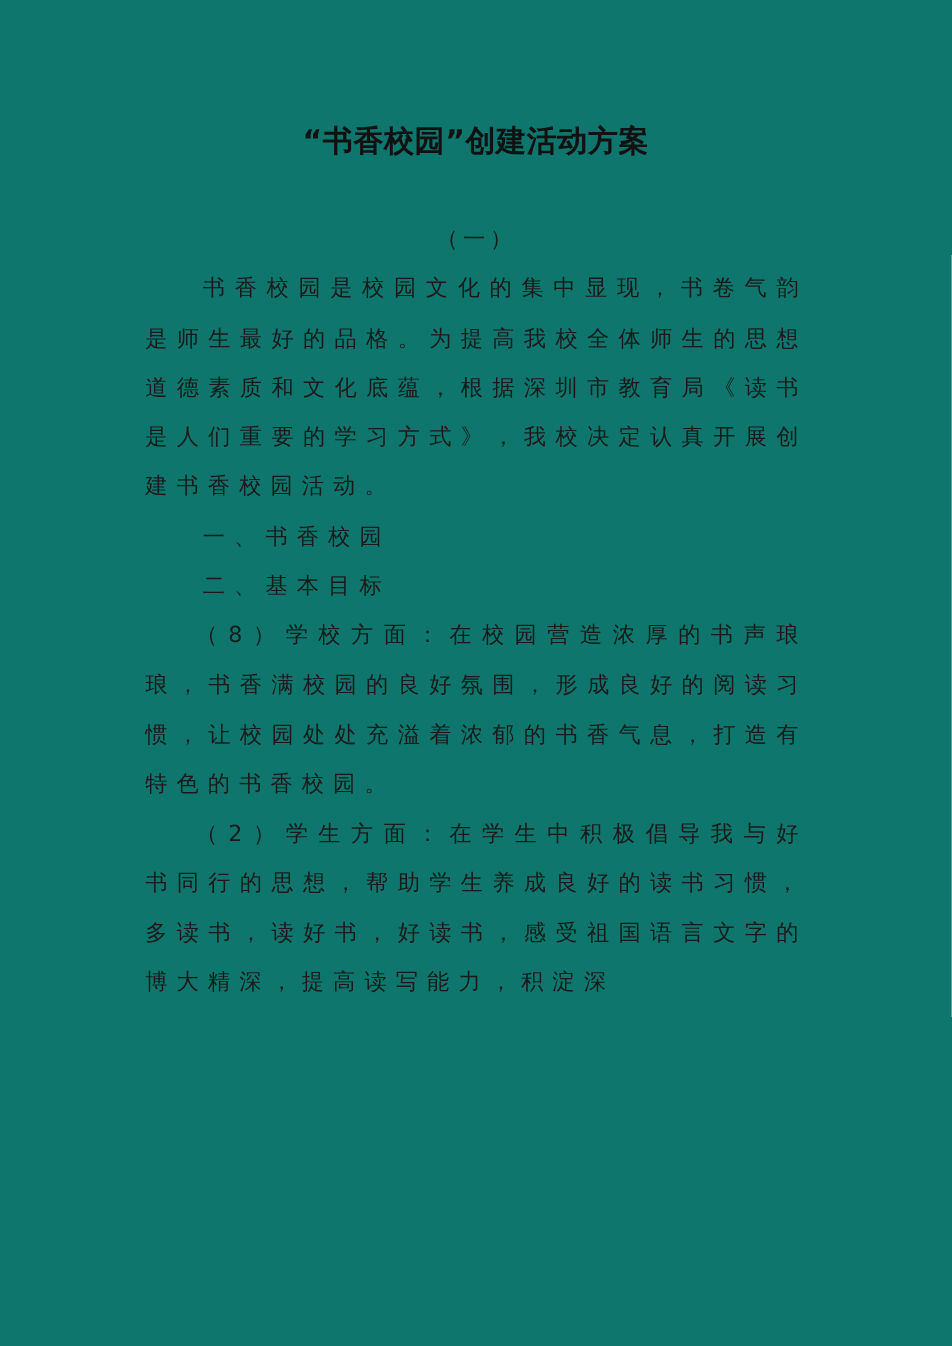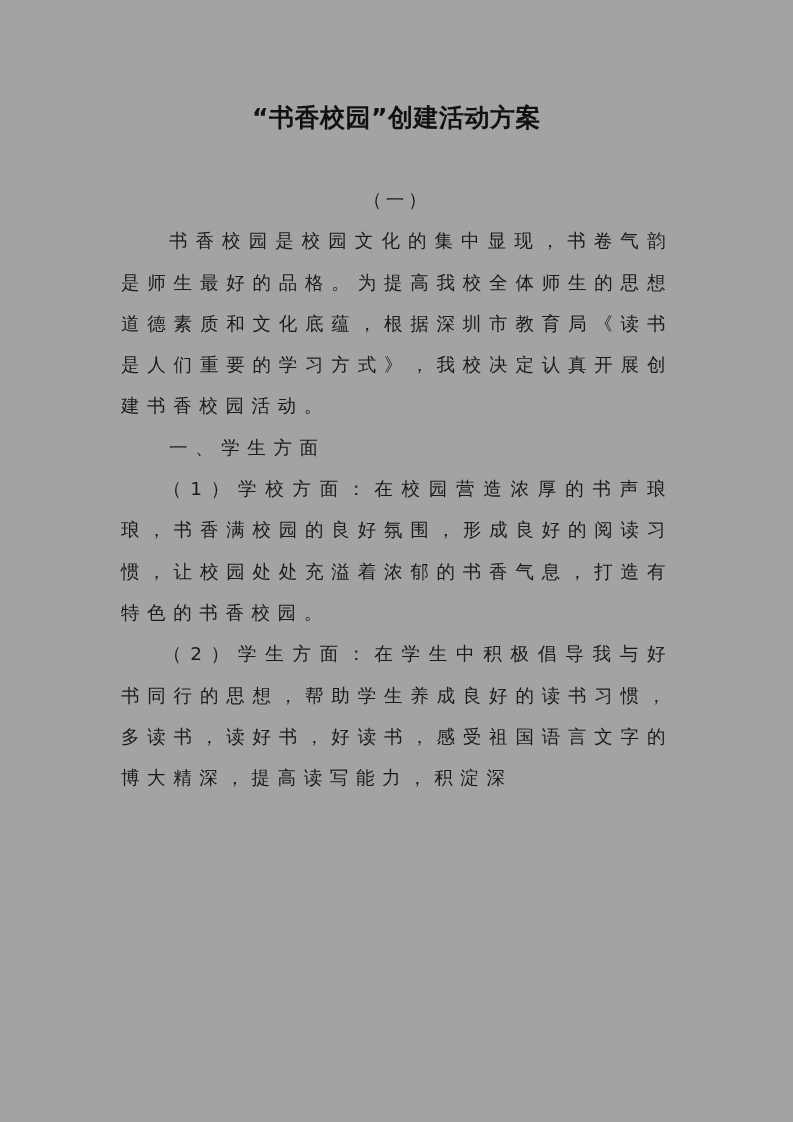--- a/index.html
+++ b/index.html
@@ -1,17 +1,17 @@
 <!DOCTYPE html>
 <html><head>
   <meta charset="utf-8">
   <style>
     html, body { margin: 0; padding: 0; background: #ffffff; }
     body { width: 793px; height: 1122px; position: relative; overflow: hidden; }
-    .page { position: absolute; left: 0; top: 0; width: 793px; height: 1122px; background: #a3a3a3; }
+    .page { position: absolute; left: 0; top: 0; width: 793px; height: 1122px; background: #0f766e; }
     .title {
       position: absolute; left: 0; top: 101px; width: 793px; text-align: center;
       font-family: "DejaVu Sans", sans-serif; font-weight: bold;
       font-size: 25px; line-height: 34px; color: #111; letter-spacing: 0.5px;
     }
     .body {
       position: absolute; left: 121px; top: 179px; width: 552px;
       font-family: "DejaVu Sans", sans-serif; font-size: 18.5px;
       line-height: 41.3px; color: #1a1a1a; letter-spacing: 7.6px;
     }
@@ -20,17 +20,18 @@
     .body p.sub { text-indent: 42px; }
   </style>
 </head>
 <body>
 
 <div class="page">
   <div class="title">“书香校园”创建活动方案</div>
   <div class="body">
     <p class="center">（一）</p>
     <p>书香校园是校园文化的集中显现，书卷气韵是师生最好的品格。为提高我校全体师生的思想道德素质和文化底蕴，根据深圳市教育局《读书是人们重要的学习方式》，我校决定认真开展创建书香校园活动。</p>
-    <p>一、学生方面</p>
-    <p class="sub">（1）学校方面：在校园营造浓厚的书声琅琅，书香满校园的良好氛围，形成良好的阅读习惯，让校园处处充溢着浓郁的书香气息，打造有特色的书香校园。</p>
+    <p>一、书香校园</p>
+    <p>二、基本目标</p>
+    <p class="sub">（8）学校方面：在校园营造浓厚的书声琅琅，书香满校园的良好氛围，形成良好的阅读习惯，让校园处处充溢着浓郁的书香气息，打造有特色的书香校园。</p>
     <p class="sub">（2）学生方面：在学生中积极倡导我与好书同行的思想，帮助学生养成良好的读书习惯，多读书，读好书，好读书，感受祖国语言文字的博大精深，提高读写能力，积淀深</p>
   </div>
 </div>
 
 </body></html>

